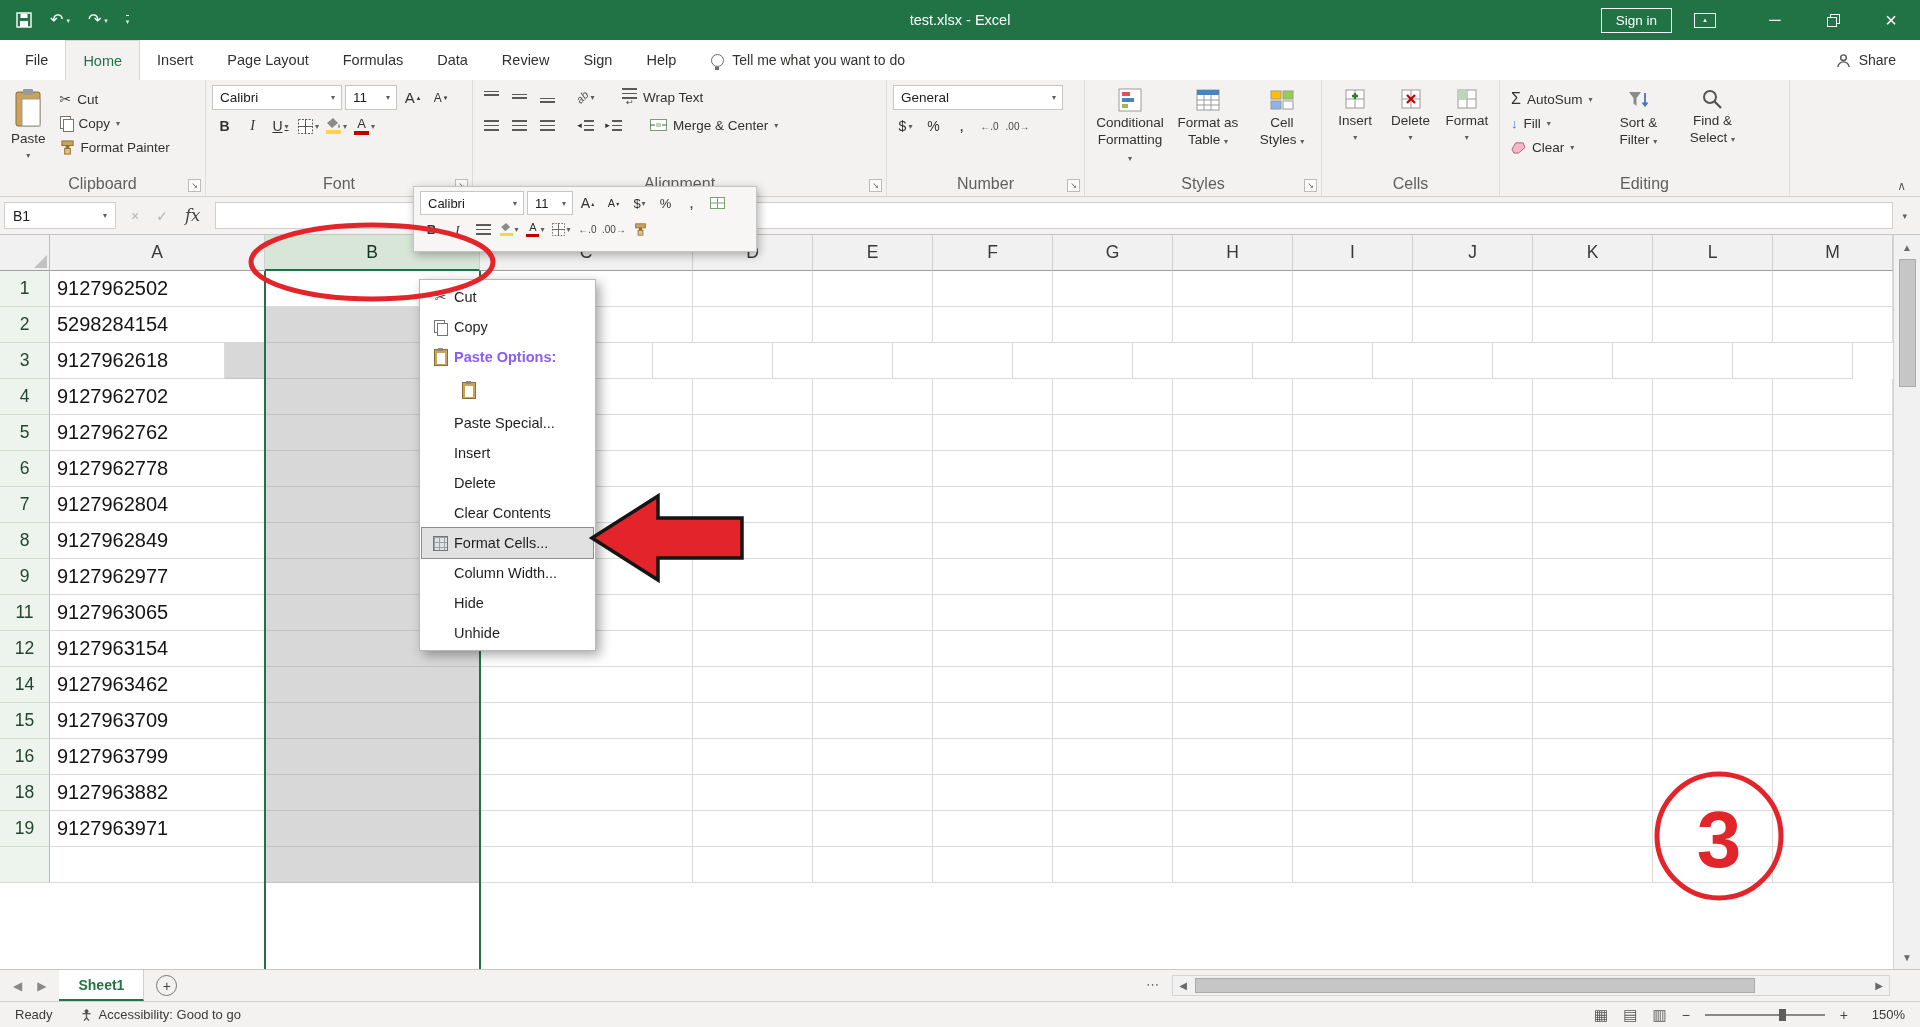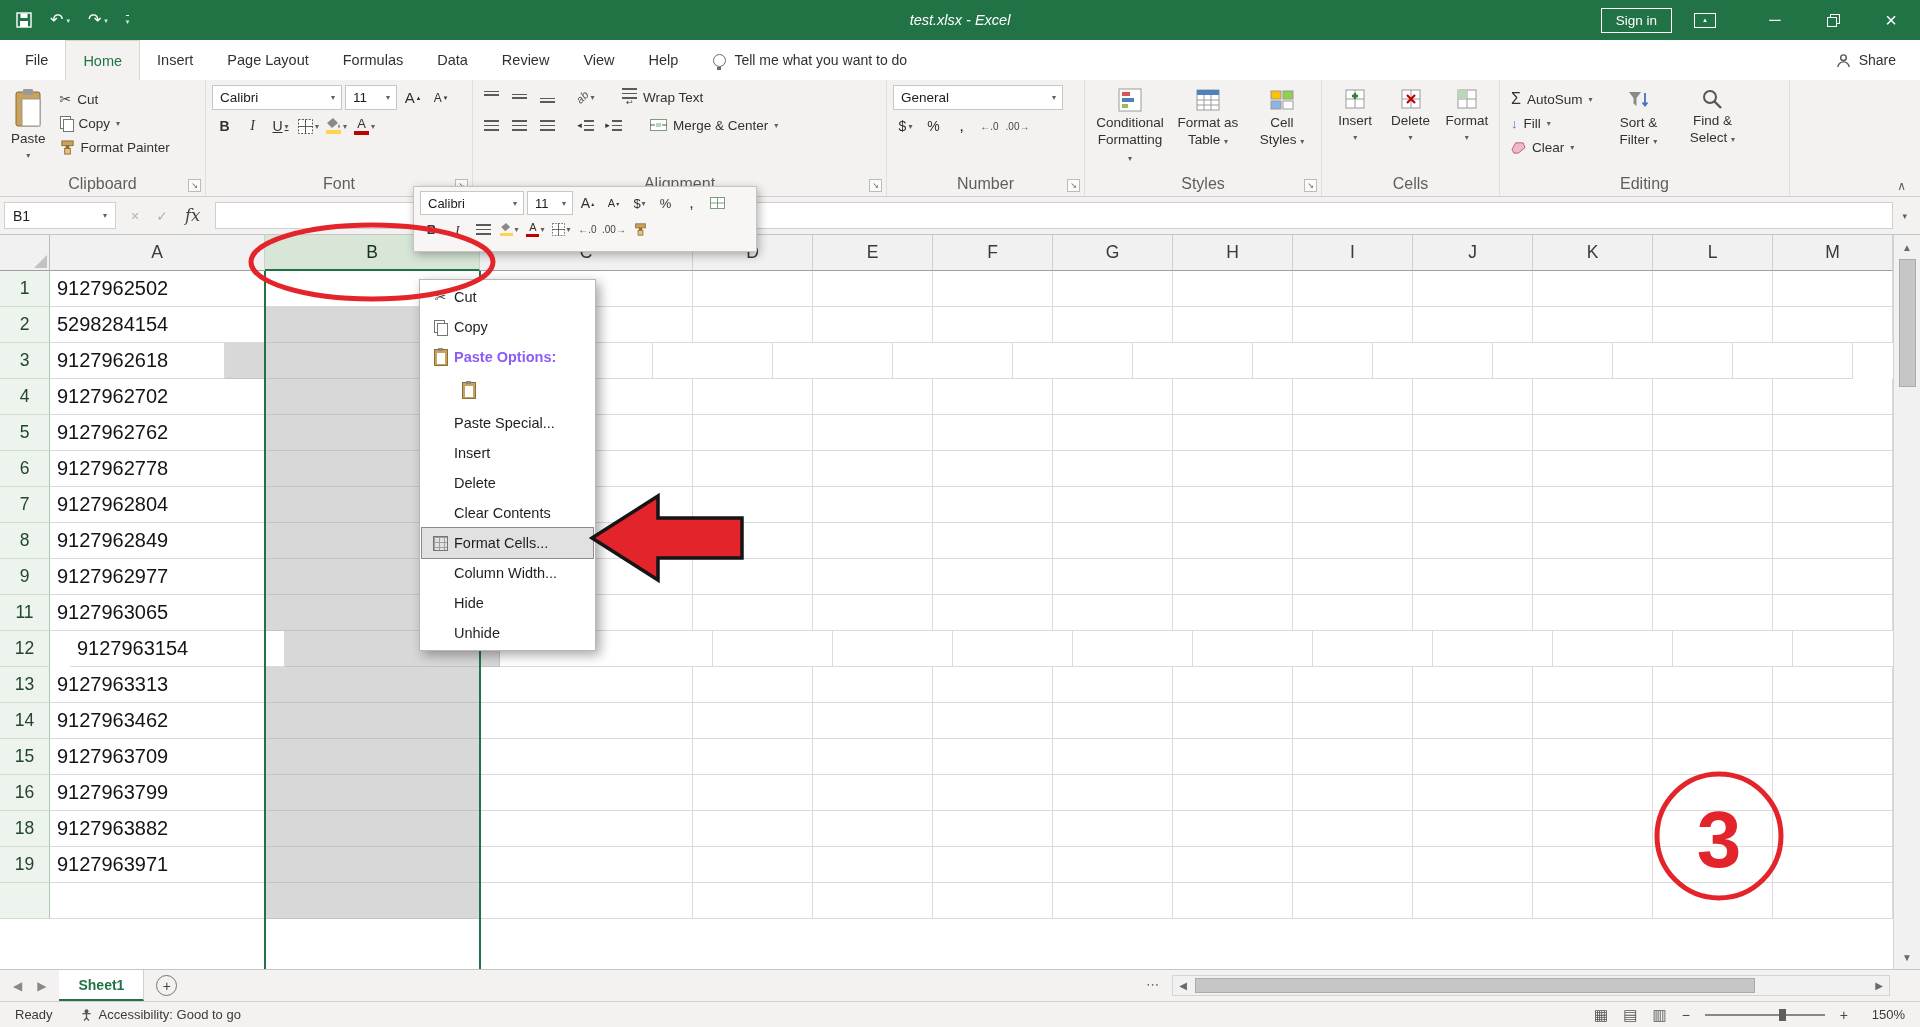--- a/index.html
+++ b/index.html
@@ -5,21 +5,21 @@
   *{margin:0;padding:0;box-sizing:border-box;}
   html,body{width:1920px;height:1027px;overflow:hidden;}
   body{font-family:"Liberation Sans","DejaVu Sans",sans-serif;background:#fff;}
   .app{position:relative;width:1920px;height:1027px;overflow:hidden;background:#fff;}
 
   
   .titlebar{height:40px;background:#217346;display:flex;align-items:center;position:relative;color:#fff;}
   .qat{display:flex;align-items:center;gap:18px;padding:0 16px;}
   .qic{font-size:16px;line-height:1;color:#fff;display:flex;align-items:center;gap:3px;}
   .mini-car{font-size:7px;color:#d8e8dd;}
-  .tb-title{position:absolute;left:50%;transform:translateX(-50%);font-size:14.5px;font-style:italic;}
+  .tb-title{position:absolute;left:50%;transform:translateX(-50%);font-size:14.5px;}
   .tb-right{margin-left:auto;display:flex;align-items:center;height:100%;}
   .signin-btn{border:1px solid #fff;padding:4px 14px;font-size:13.5px;margin-right:22px;cursor:default;}
   .ribopt{width:22px;height:15px;border:1px solid #fff;display:flex;align-items:center;justify-content:center;font-size:7px;margin-right:30px;}
   .winbtn{width:58px;height:100%;display:flex;align-items:center;justify-content:center;font-size:16px;}
   .restore-ic{position:relative;width:13px;height:13px;}
   .rsq-b{position:absolute;top:0;right:0;width:10px;height:10px;border:1px solid #fff;}
   .rsq-f{position:absolute;bottom:0;left:0;width:10px;height:10px;border:1px solid #fff;background:#217346;}
 
   
   .tabrow{height:40px;background:#fff;display:flex;align-items:stretch;}
@@ -171,21 +171,21 @@
 
   <div class="tabrow">
     <div id="ribbon-tabs">
         <div class="rtab">File</div>
         <div class="rtab active">Home</div>
         <div class="rtab">Insert</div>
         <div class="rtab">Page Layout</div>
         <div class="rtab">Formulas</div>
         <div class="rtab">Data</div>
         <div class="rtab">Review</div>
-        <div class="rtab">View</div>
+        <div class="rtab">Sign</div>
         <div class="rtab">Help</div>
       </div>
     <div class="tellme">
       <span class="bulb"></span>
       <span>Tell me what you want to do</span>
     </div>
     <div class="share-zone">
       <span>
         <svg width="15" height="15" viewBox="0 0 16 16">
             <circle cx="8" cy="5" r="3" fill="none" stroke="#555" stroke-width="1.5"></circle>
@@ -711,37 +711,21 @@
           <div class="cell" style="width: 120px;"></div>
           <div class="cell" style="width: 120px;"></div>
           <div class="cell" style="width: 120px;"></div>
           <div class="cell" style="width: 120px;"></div>
           <div class="cell" style="width: 120px;"></div>
           <div class="cell" style="width: 120px;"></div>
           <div class="cell" style="width: 120px;"></div>
         </div>
         <div class="grow">
           <div class="rowh">12</div>
-          <div class="cell" style="width: 215px; margin-left: 20px;">9127963154</div>
-          <div class="cell selcell" style="width: 215px;"></div>
-          <div class="cell" style="width: 213px;"></div>
-          <div class="cell" style="width: 120px;"></div>
-          <div class="cell" style="width: 120px;"></div>
-          <div class="cell" style="width: 120px;"></div>
-          <div class="cell" style="width: 120px;"></div>
-          <div class="cell" style="width: 120px;"></div>
-          <div class="cell" style="width: 120px;"></div>
-          <div class="cell" style="width: 120px;"></div>
-          <div class="cell" style="width: 120px;"></div>
-          <div class="cell" style="width: 120px;"></div>
-          <div class="cell" style="width: 120px;"></div>
-        </div>
-        <div class="grow">
-          <div class="rowh">13</div>
-          <div class="cell" style="width: 215px;">9127963313</div>
+          <div class="cell" style="width: 215px;">9127963154</div>
           <div class="cell selcell" style="width: 215px;"></div>
           <div class="cell" style="width: 213px;"></div>
           <div class="cell" style="width: 120px;"></div>
           <div class="cell" style="width: 120px;"></div>
           <div class="cell" style="width: 120px;"></div>
           <div class="cell" style="width: 120px;"></div>
           <div class="cell" style="width: 120px;"></div>
           <div class="cell" style="width: 120px;"></div>
           <div class="cell" style="width: 120px;"></div>
           <div class="cell" style="width: 120px;"></div>

